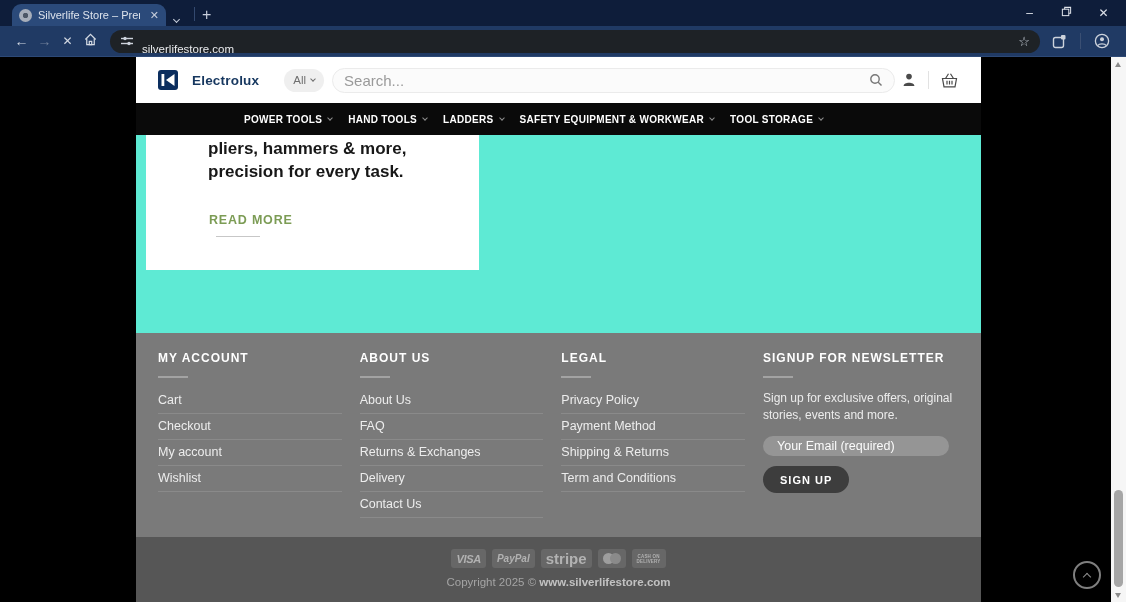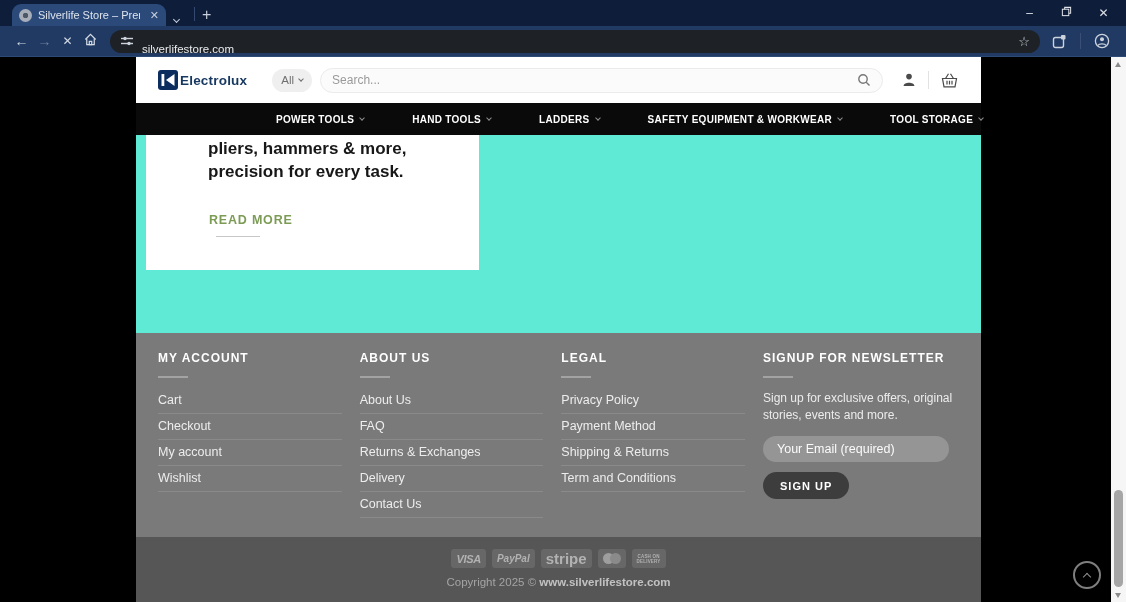--- a/index.html
+++ b/index.html
@@ -31,53 +31,53 @@
   .star { color:#c9d0da; font-size:13px; }
   .toolbar-right { display:flex; align-items:center; gap:13px; margin-left:12px; }
   .tb-sep { width:1px; height:16px; background:#3a4f73; }
   .dots { color:#c9d0da; font-size:13px; letter-spacing:0; }
 
   
   .viewport { position:absolute; top:57px; left:0; width:1126px; height:545px; background:#000; }
   .site { position:absolute; left:136px; top:0; width:845px; height:545px; }
 
   .site-header { height:46px; background:#fff; display:flex; align-items:center; padding:0 22px; }
-  .brand { display:flex; align-items:center; gap:2px; }
+  .brand { display:flex; align-items:center; gap:14px; }
   .brand-text { color:#16375f; font-size:13.5px; font-weight:bold; letter-spacing:0.2px; }
   .cat-pill { margin-left:25px; background:#efefef; border-radius:13px; height:23px; padding:0 9px;
               display:flex; align-items:center; gap:5px; color:#6f6f6f; font-size:11.5px; }
   .search-box { margin-left:8px; width:563px; height:25px; border:1px solid #ebebeb; background:#fbfbfb;
                 border-radius:13px; display:flex; align-items:center; padding:0 11px; }
-  .search-box input { border:none; background:transparent; flex:1; font-size:12px; color:#0369a1; outline:none;
+  .search-box input { border:none; background:transparent; flex:1; font-size:15px; color:#0369a1; outline:none;
                       font-family:"Liberation Sans", sans-serif; }
   .search-box input::placeholder { color:#9a9a9a; }
   .header-icons { margin-left:auto; display:flex; align-items:center; gap:11px; }
   .hdr-sep { width:1px; height:18px; background:#e2e2e2; }
 
   .site-nav { height:32px; background:#0a0a0a; display:flex; align-items:center; gap:16px; padding-left:108px; }
   .nav-item { color:#fff; font-size:10px; font-weight:bold; letter-spacing:0.3px; display:flex;
-              align-items:center; gap:6px; white-space:nowrap;margin-left:32px; }
+              align-items:center; gap:6px; white-space:nowrap; }
   .nav-item .chev { color:#8f8f8f; width:4px; height:4px; margin-top:-3px; }
 
   .hero { height:198px; background:#5eead4; position:relative; }
   .hero-card { position:absolute; left:10px; top:0; width:333px; height:135px; background:#fff; overflow:hidden; }
   .hero-heading { padding:3px 0 0 62px; font-size:17px; font-weight:bold; color:#171717;
                   line-height:22.5px; letter-spacing:0; white-space:nowrap; }
   .hero-cta { display:inline-block; margin:30px 0 0 63px; color:#7c9c55; font-size:12.5px; font-weight:bold;
               letter-spacing:0.8px;text-align:right; }
   .hero-cta-line { width:44px; height:1px; background:#c7c7c7; margin:8px 0 0 70px; }
 
   .footer { height:204px; background:#7a7a7a; padding:18px 22px 0;
             display:grid; grid-template-columns:1fr 1fr 1fr 1fr; column-gap:18px; }
   .fcol-title { color:#fff; font-size:12px; font-weight:bold; letter-spacing:1px; }
   .fcol-dash { width:30px; height:2px; background:#a3a3a3; margin-top:11px; }
   .flinks { list-style:none; margin-top:10px; }
   .flinks li { color:#ededed; font-size:12.5px; padding:5px 0 6px; border-bottom:1px solid #8a8a8a; cursor:pointer; }
   .nl-text { color:#ececec; font-size:12px; line-height:17px; margin-top:12px; width:196px; }
-  .nl-input { margin-top:12px; width:186px; height:26px; background:#959595; border:none; border-radius:14px;
+  .nl-input { margin-top:12px; width:186px; height:20px; background:#959595; border:none; border-radius:14px;
               color:#fff; font-size:12.5px; padding:0 14px; outline:none; font-family:"Liberation Sans", sans-serif; }
   .nl-input::placeholder { color:#fbfbfb; }
   .nl-btn { display:block; margin-top:10px; height:27px; padding:0 17px; background:#3d3d3d; color:#fff;
             border:none; border-radius:14px; font-size:11px; font-weight:bold; letter-spacing:1px;
             font-family:"Liberation Sans", sans-serif; }
 
   .bottom-bar { height:65px; background:#565656; text-align:center; padding-top:12px; }
   .pay-row { display:flex; justify-content:center; gap:6px; align-items:center; }
   .pay-badge { background:#676767; border-radius:3px; height:19px; min-width:28px; display:flex;
                align-items:center; justify-content:center; padding:0 5px; color:#b2b2b2; }

